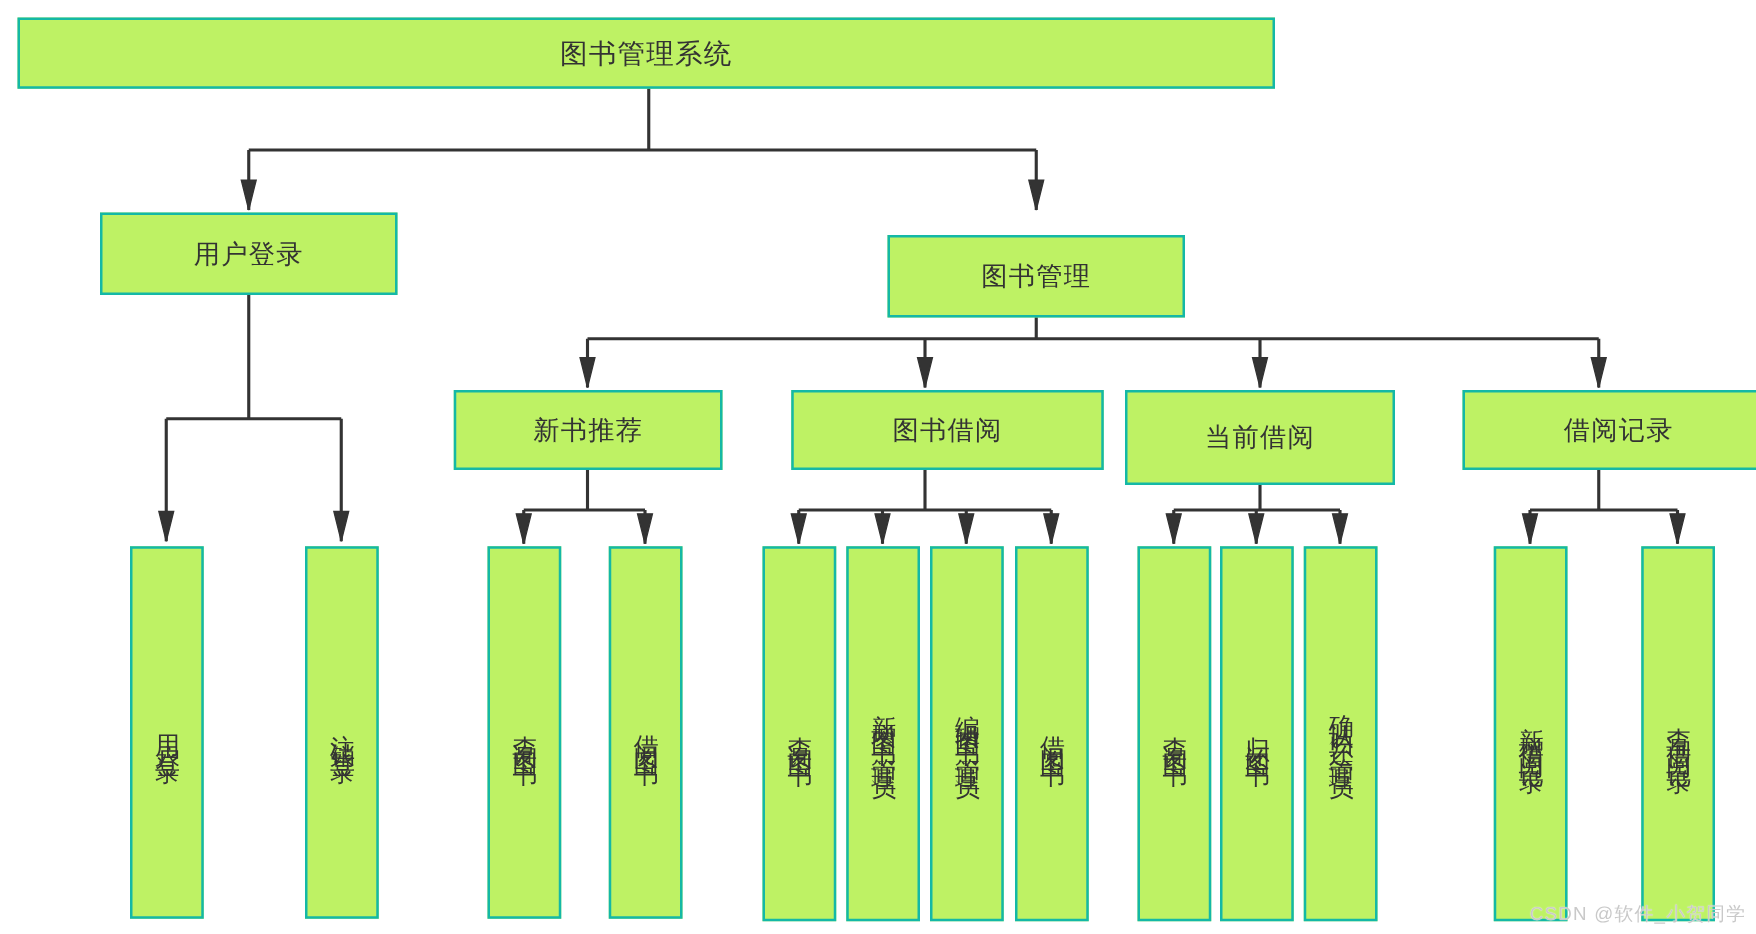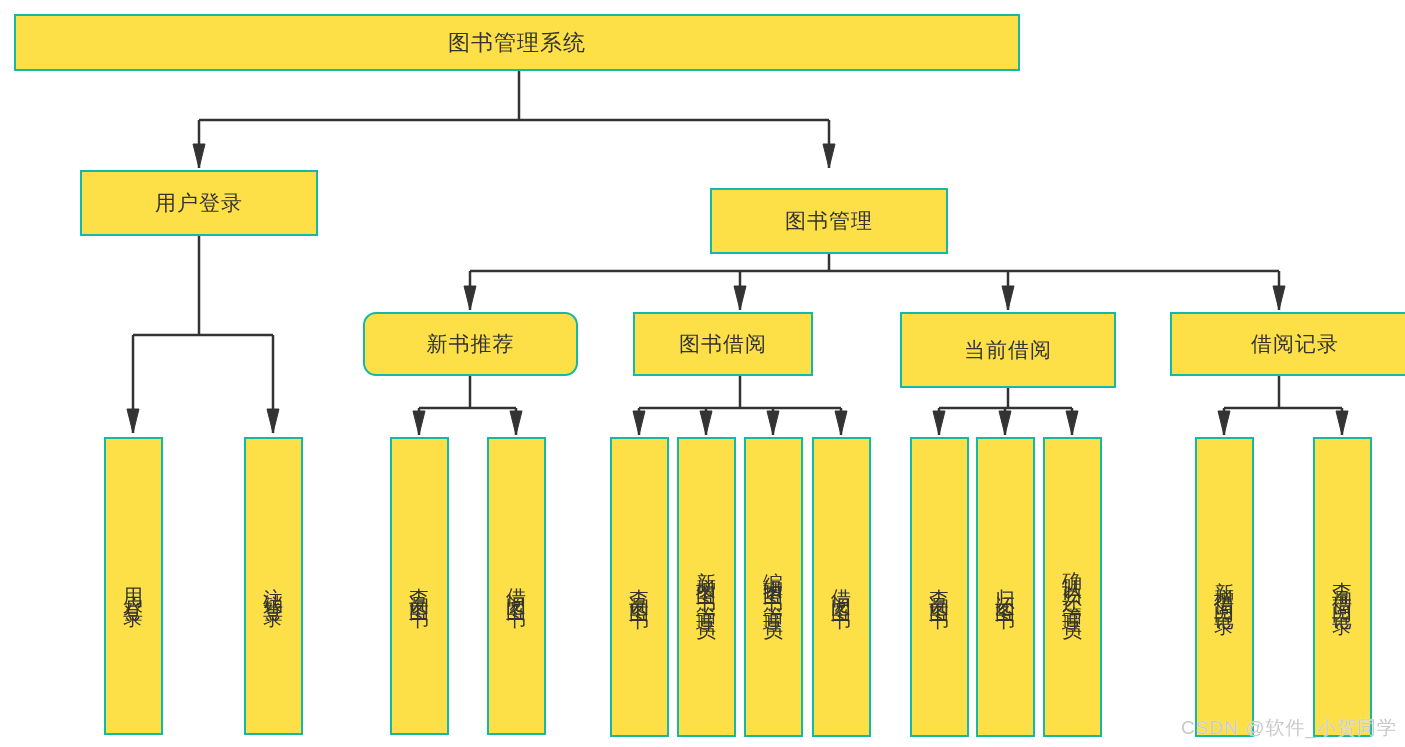--- a/index.html
+++ b/index.html
@@ -17,21 +17,21 @@
   .connectors {
     position: absolute;
     left: 0; top: 0;
     width: 1405px;
     height: 747px;
     pointer-events: none;
   }
   .node {
     position: absolute;
     box-sizing: border-box;
-    background: #fde047;
+    background: #bef264;
     border: 2px solid #14b8a6;
     color: #333333;
     display: flex;
     align-items: center;
     justify-content: center;
     text-align: left;
   }
   .node.root {
     border-width: 2px;
     font-size: 22px;
@@ -46,21 +46,21 @@
     text-orientation: mixed;
     font-size: 20px;
     letter-spacing: 7px;
     line-height: 1;
     padding: 6px 0;
   }
   .watermark {
     position: absolute;
     right: 8px;
     bottom: 6px;
-    font-size: 19px;
+    font-size: 15px;
     color: #c9c9c9;
     text-shadow: 0 0 1px #ffffff;
     letter-spacing: 1px;
     white-space: nowrap;
     z-index: 5;
   }
 </style>
 </head>
 <body>
 
@@ -114,22 +114,22 @@
       <line x1="1224" y1="408" x2="1224" y2="435" marker-end="url(#arrow)"></line>
       <line x1="1342" y1="408" x2="1342" y2="435" marker-end="url(#arrow)"></line>
     </g>
   </svg>
 
   <div class="node root" style="left:14px; top:14px; width:1006px; height:57px;">图书管理系统</div>
 
   <div class="node hbox" style="left:80px; top:170px; width:238px; height:66px;">用户登录</div>
   <div class="node hbox" style="left:710px; top:170px; width:238px; height:66px;margin-top:18px;">图书管理</div>
 
-  <div class="node hbox" style="left:363px; top:312px; width:215px; height:64px;border-radius:13px;">新书推荐</div>
-  <div class="node hbox" style="left:633px; top:312px; width:180px; height:64px;font-family:Liberation Mono, monospace;">图书借阅</div>
+  <div class="node hbox" style="left:363px; top:312px; width:215px; height:64px;">新书推荐</div>
+  <div class="node hbox" style="left:633px; top:312px; width:250px; height:64px;font-family:Liberation Mono, monospace;">图书借阅</div>
   <div class="node hbox" style="left:900px; top:312px; width:216px; height:76px;">当前借阅</div>
   <div class="node hbox" style="left:1170px; top:312px; width:250px; height:64px;">借阅记录</div>
 
   <div class="node vbox" style="left:104px; top:437px; width:59px; height:298px;">用户登录</div>
   <div class="node vbox" style="left:244px; top:437px; width:59px; height:298px;">注销登录</div>
 
   <div class="node vbox" style="left:390px; top:437px; width:59px; height:298px;">查询图书</div>
   <div class="node vbox" style="left:487px; top:437px; width:59px; height:298px;">借阅图书</div>
 
   <div class="node vbox" style="left:610px; top:437px; width:59px; height:300px;">查询图书</div>

